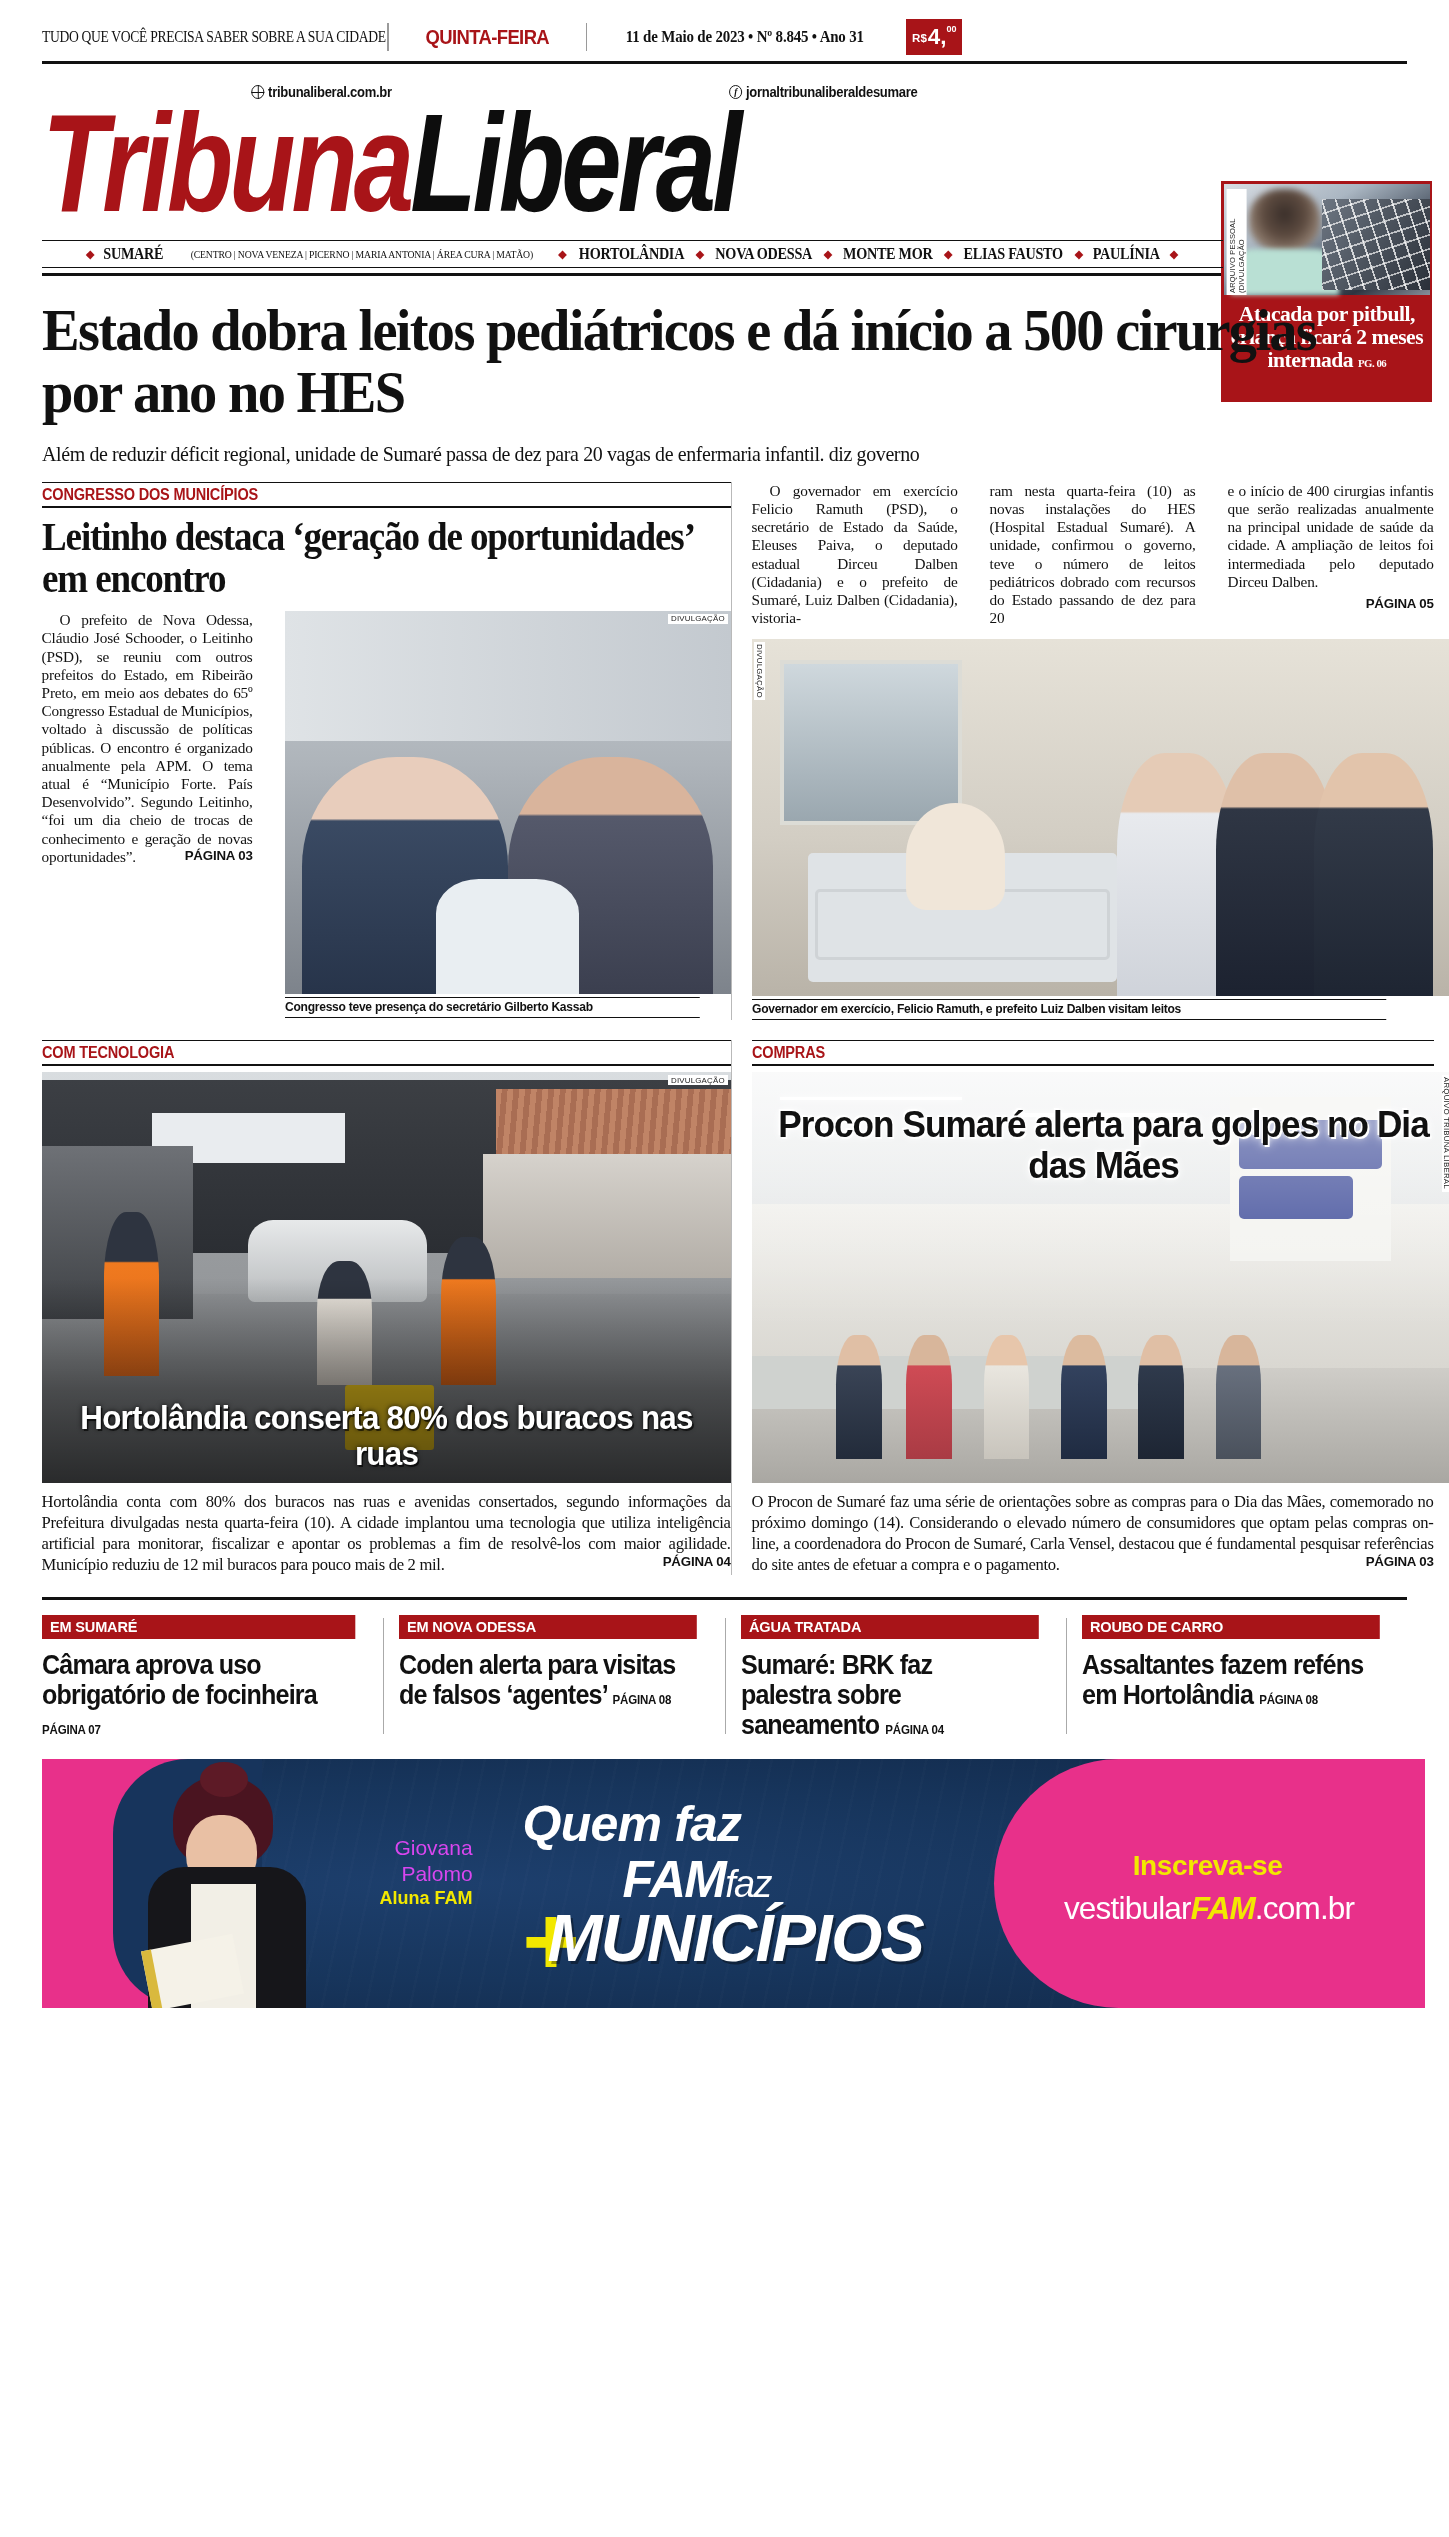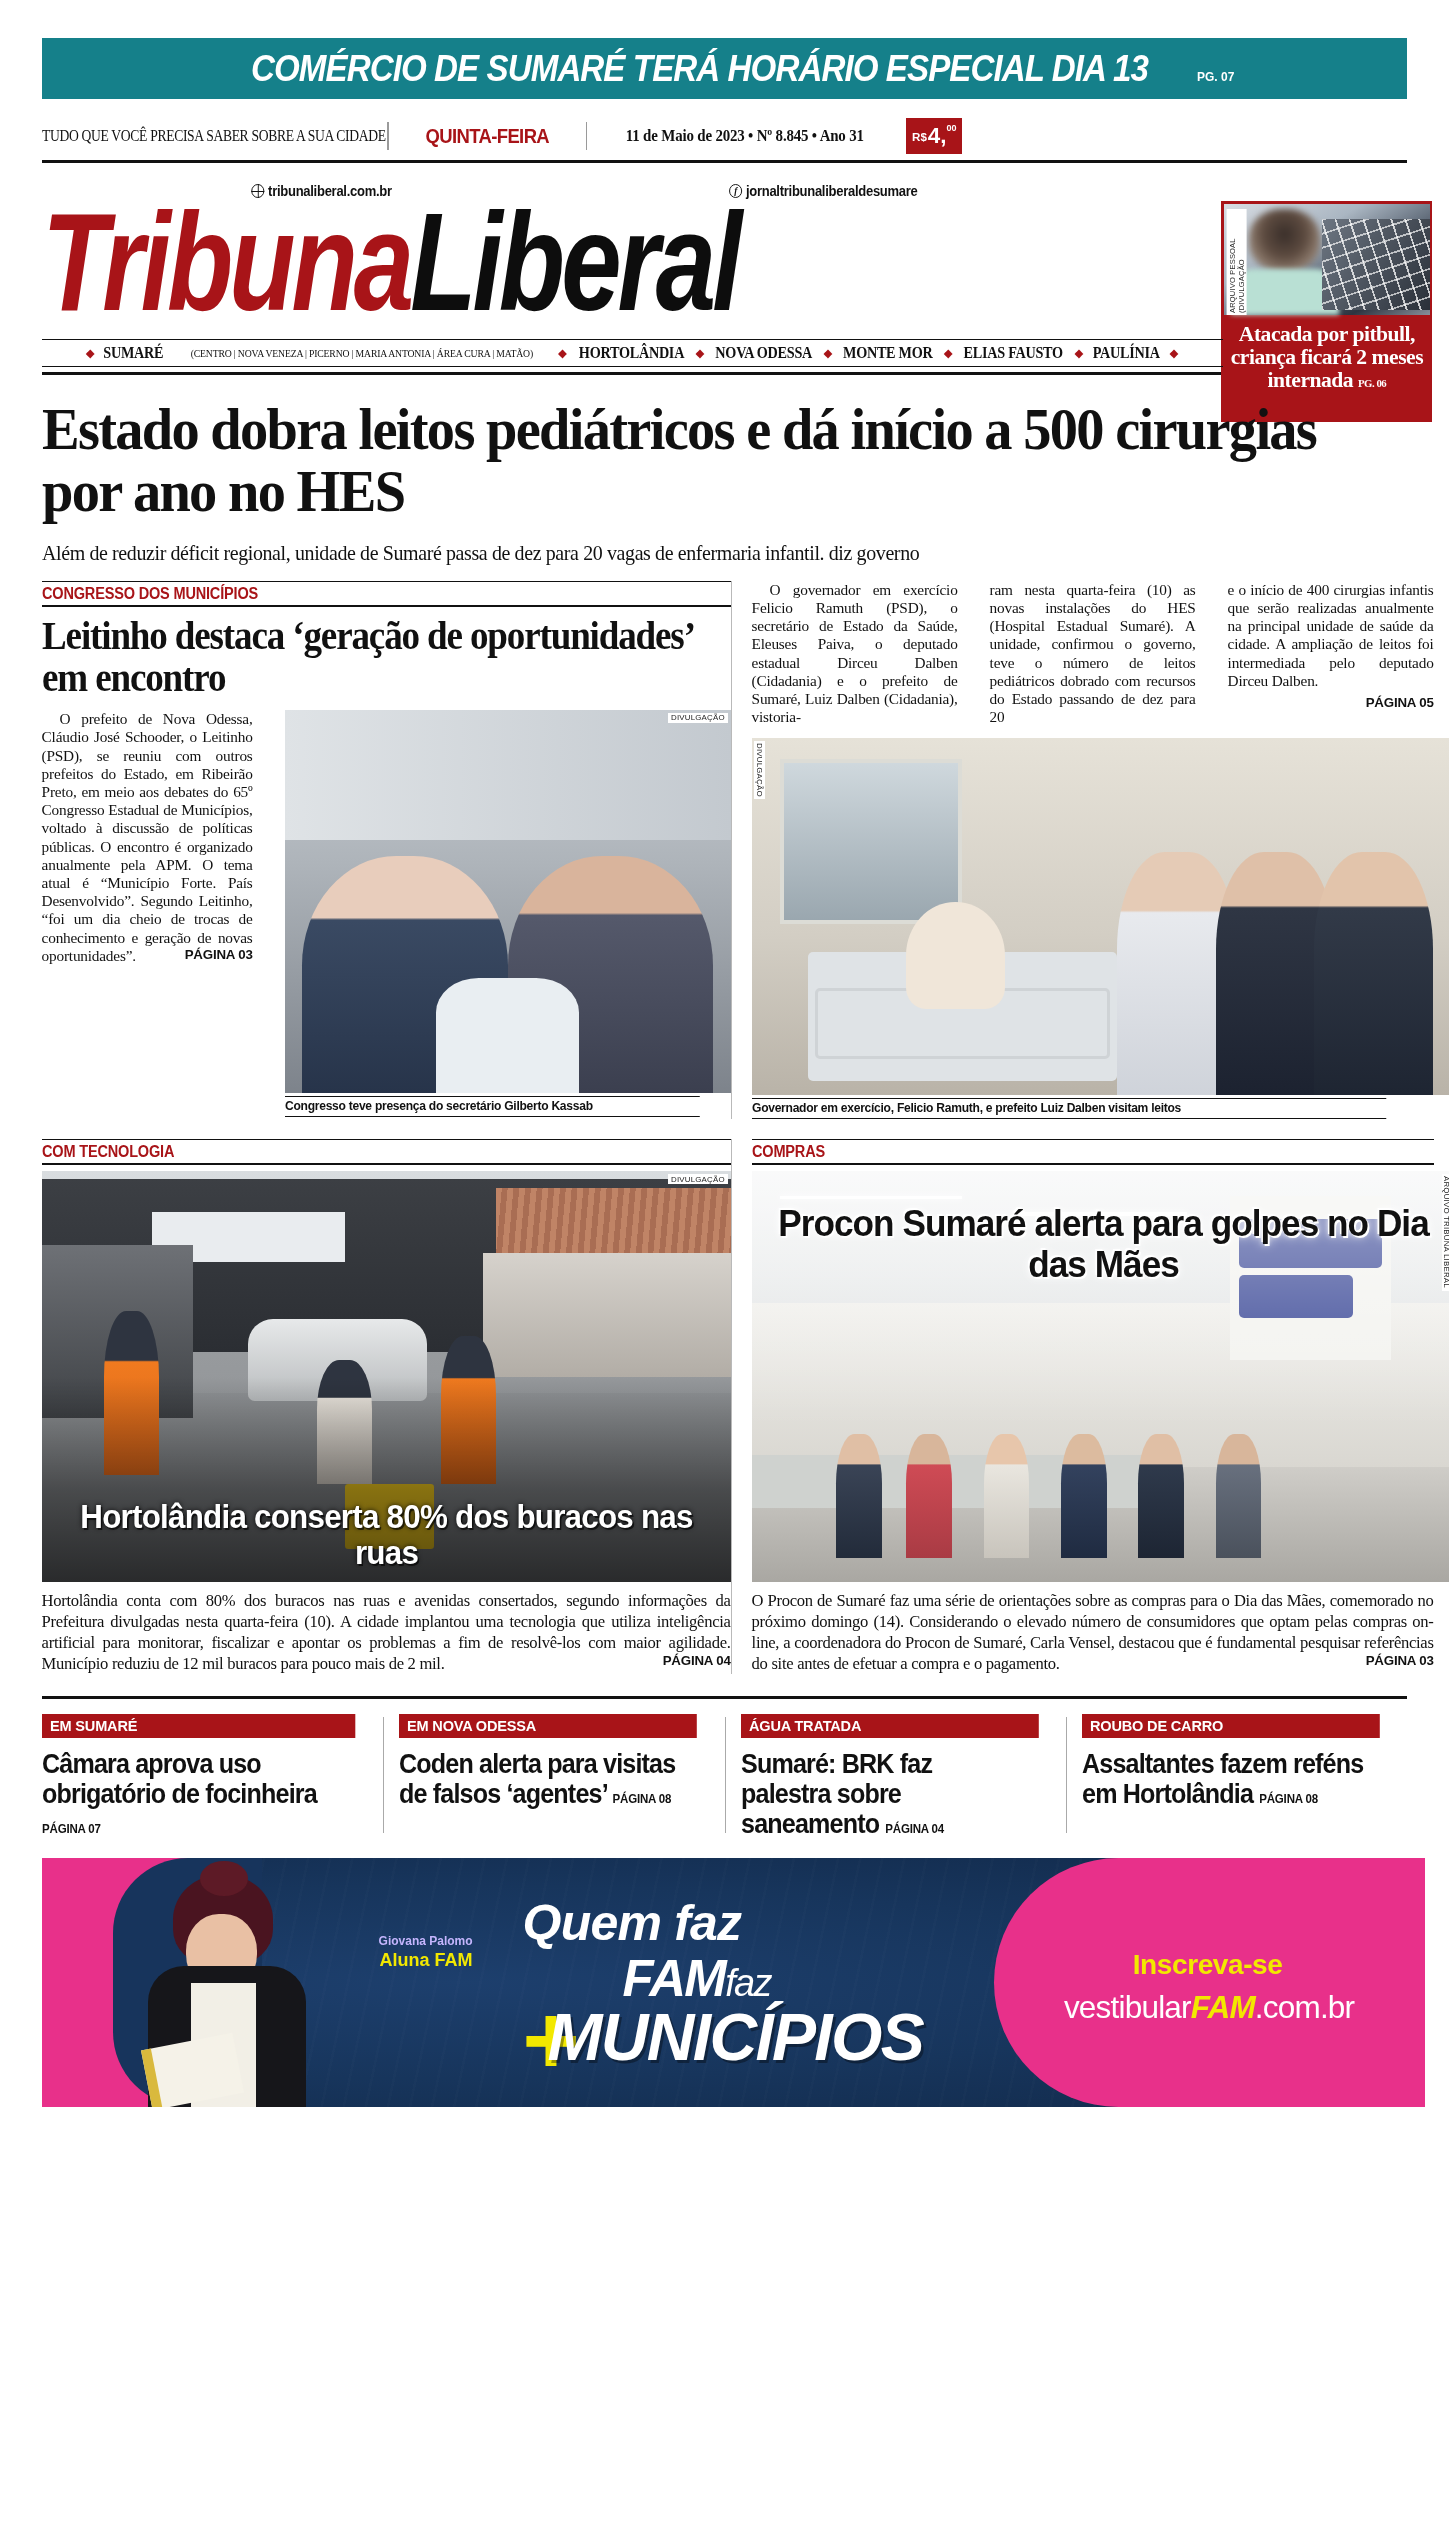--- a/index.html
+++ b/index.html
@@ -329,21 +329,21 @@
   .ad .girl .hair{position:absolute;left:33px;top:3.3px;width:100px;height:91px;background:#4a1420;border-radius:54% 54% 42% 42%;}
   .ad .girl .bun{position:absolute;left:60px;top:-10px;width:48px;height:35px;background:#5d1a26;border-radius:50%;}
   .ad .girl .face{position:absolute;left:46px;top:43px;width:71px;height:80px;background:#e9c0a4;border-radius:48% 48% 52% 52%;}
   .ad .girl .body{position:absolute;left:8.3px;bottom:0;width:158px;height:141px;background:#16161a;border-radius:36px 36px 0 0;}
   .ad .girl .stole{position:absolute;left:51px;bottom:0;width:65px;height:124px;background:#f2efe6;}
   .ad .girl .book{position:absolute;left:6.6px;bottom:5px;width:93px;height:61px;background:#f5f2e8;transform:rotate(-11deg);border-left:10px solid #d9b93d;}
   .ad .aluna{
     position:absolute;left:292px;top:76px; text-align:right; width:139px;
     font-family:"Liberation Sans",sans-serif; line-height:1.25;
   }
-  .ad .aluna .n{color:#c4b5fd;font-size:12px;font-weight:bold;}
+  .ad .aluna .n{color:#d946ef;font-size:21px;font-weight:normal;}
   .ad .aluna .a{color:#f2e800;font-size:18px;font-weight:bold;}
   .ad .quem{
     position:absolute;left:481px;top:36px;color:#fff;
     font-family:"Liberation Sans",sans-serif;font-weight:bold;font-style:italic;
     font-size:50px;letter-spacing:-0.8px;
   }
   .ad .famfaz{
     position:absolute;left:581px;top:91px;color:#fff;
     font-family:"Liberation Sans",sans-serif;font-weight:bold;font-style:italic;
     font-size:51px;letter-spacing:-1.7px;
@@ -369,24 +369,20 @@
     position:absolute;right:33px;top:131px;text-align:center;width:365px;
     font-family:"Liberation Sans",sans-serif;font-size:31.5px;color:#fff;letter-spacing:-0.8px;
   }
   .ad .vest .y{color:#f2e800;font-weight:bold;font-style:italic;}
 </style>
 </head>
 <body>
 
 <div class="page">
 
-  <div class="teal-banner">
-    <span class="btxt">COMÉRCIO DE SUMARÉ TERÁ HORÁRIO ESPECIAL DIA 13</span>
-    <span class="bpg">PG. 07</span>
-  </div>
 
   <div class="inforow">
     <span class="info-tag">TUDO QUE VOCÊ PRECISA SABER SOBRE A SUA CIDADE</span>
     <span class="vdiv"></span>
     <span class="info-day">QUINTA-FEIRA</span>
     <span class="vdiv"></span>
     <span class="info-date">11 de Maio de 2023  •  Nº 8.845  •  Ano 31</span>
     <span class="price-box">
       <span class="rs">R$</span>
       <span class="v">4,</span>

